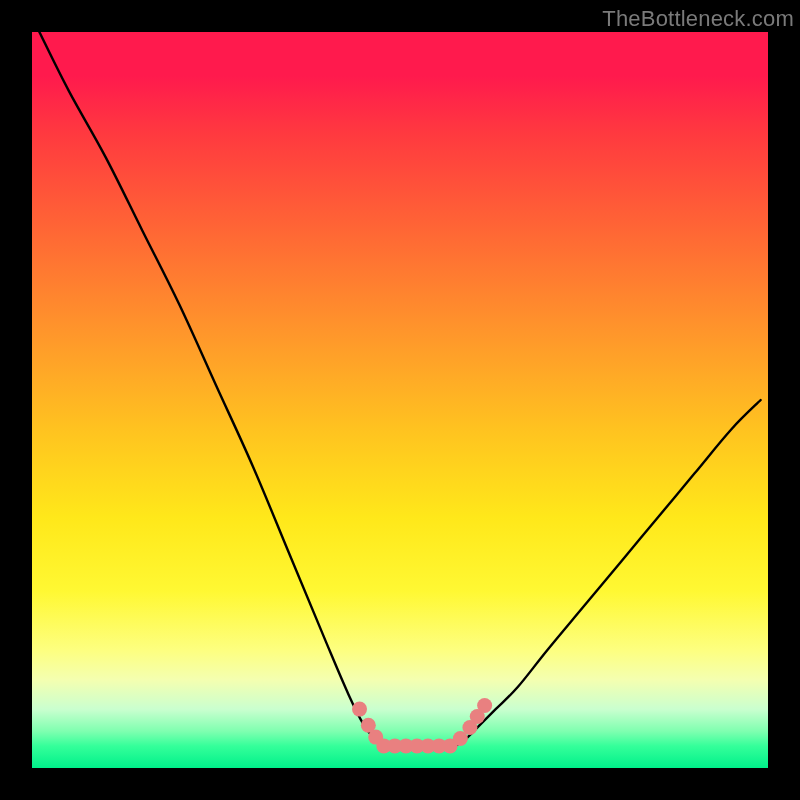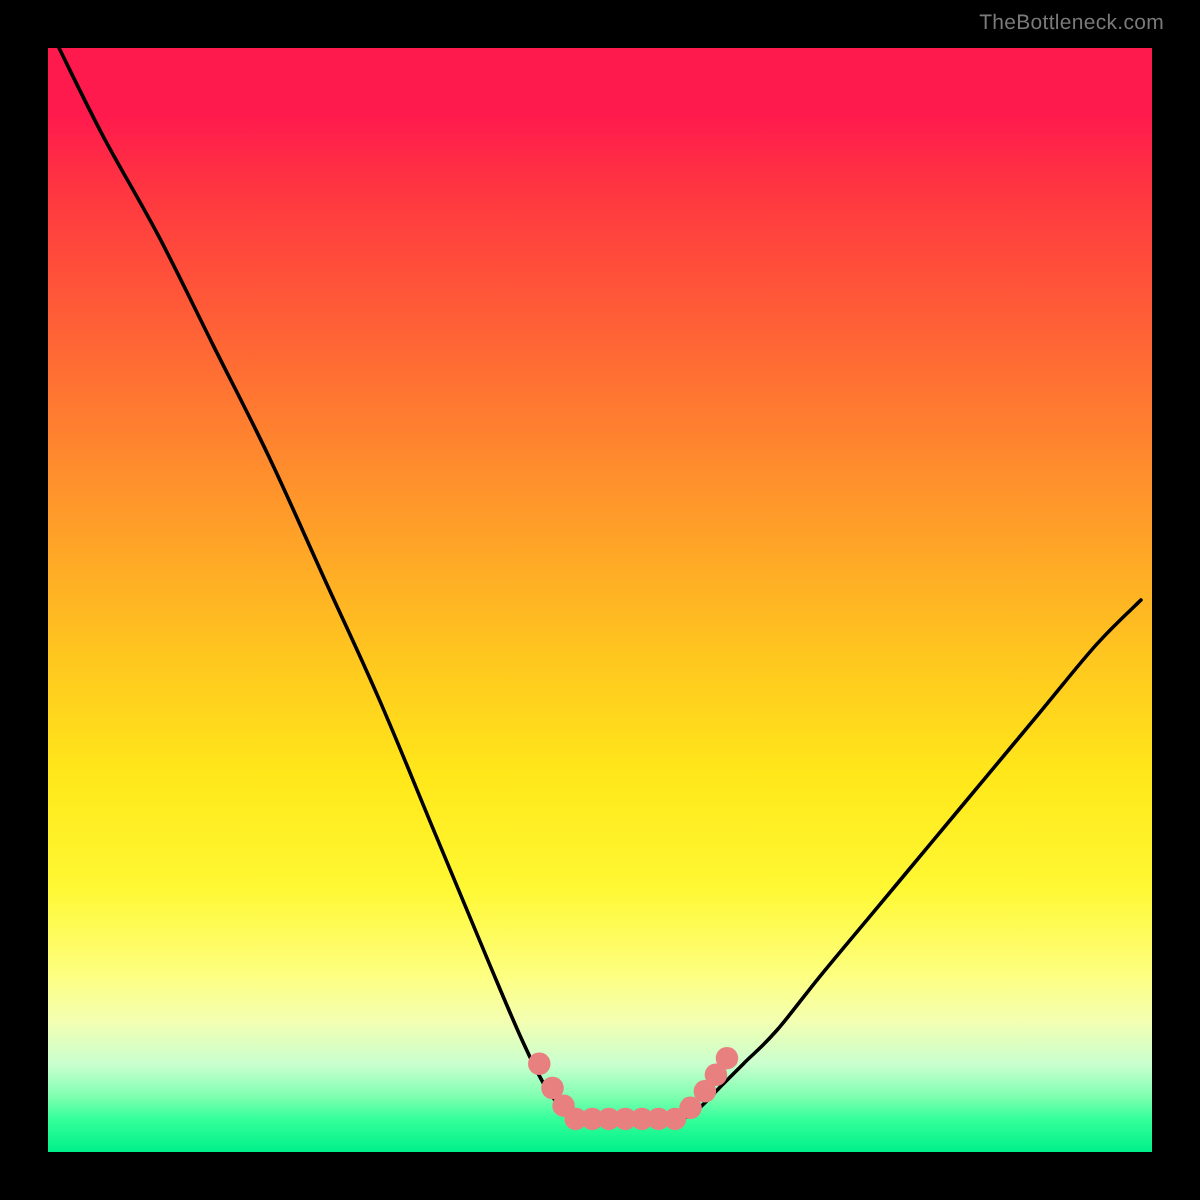--- a/index.html
+++ b/index.html
@@ -44,23 +44,23 @@
       #f4ffb0 88%,
       #caffcf 92%,
       #7fffb0 95%,
       #35ff9a 97%,
       #00f08a 100%
     );
   }
   .watermark {
     position: absolute;
     top: 6px;
-    right: 24px;
+    right: 6px;
     color: #7a7a7a;
-    font-size: 14px;
+    font-size: 22px;
     font-weight: 500;
     letter-spacing: 0.2px;
     user-select: none;
   }
   svg.curves {
     position: absolute;
     inset: 0;
   }
 </style>
 </head>

